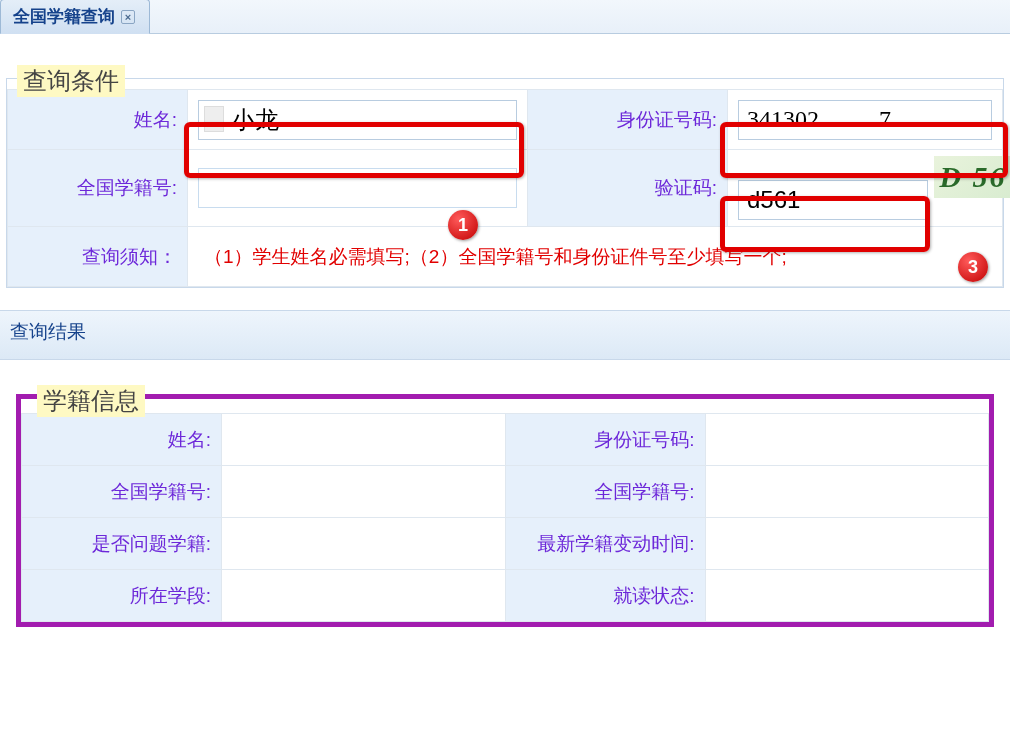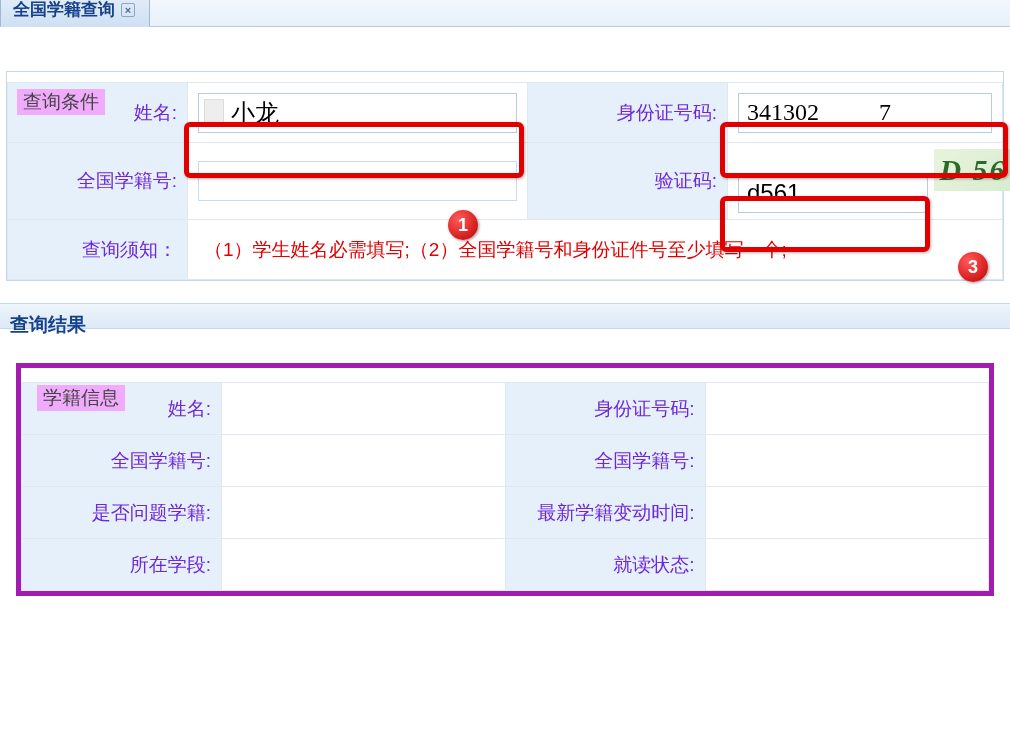--- a/index.html
+++ b/index.html
@@ -9,21 +9,21 @@
     font-size: 18px;
     color: #333;
     background: #fff;
     width: 1010px;
     height: 752px;
     overflow: hidden;
   }
 
   
   .tab-bar {
-    height: 27px;
+    height: 34px;
     background: linear-gradient(#f2f7fc, #e8f0f9);
     border-bottom: 1px solid #b8cce0;
     display: flex;
     align-items: flex-end;
   }
   .tab {
     padding: 5px 14px 5px 12px;
     background: linear-gradient(#e4eef8, #d0e0f2);
     border: 1px solid #9db9d6;
     border-bottom: 1px solid #d0e0f2;
@@ -54,25 +54,24 @@
   .fieldset {
     border: 1px solid #c8d8ea;
     margin: 22px 6px 0 6px;
     position: relative;
     padding-top: 10px;
   }
   .fieldset-legend {
     position: absolute;
     top: -14px;
     left: 10px;
-    background: #f0abfc;
+    background: #fef9c3;
     padding: 0 6px;
     color: #444;
-    font-size: 19px;
-    margin-top: 31px;
+    font-size: 24px;
   }
 
   
   table.form-table {
     width: 100%;
     border-collapse: collapse;
     table-layout: fixed;
   }
   table.form-table td {
     border: 1px solid #dfe7ef;
@@ -147,26 +146,26 @@
     text-align: center;
     line-height: 42px;
     font-family: "Times New Roman", serif;
     vertical-align: middle;
     position: absolute;
   }
 
   
   .results-bar {
     margin-top: 22px;
-    height: 26px;
+    height: 50px;
     background: linear-gradient(#eef5fc,#dce9f6);
     border-top: 1px solid #c8d8ea;
     border-bottom: 1px solid #c8d8ea;
     color: #15428b;
-    font-weight: bold;
+    font-weight: normal;
     font-size: 19px;
     padding: 8px 10px;
   }
 
   
   .info-fieldset {
     border: 5px solid #a21caf;
     margin: 34px 16px 0 16px;
     position: relative;
   }

